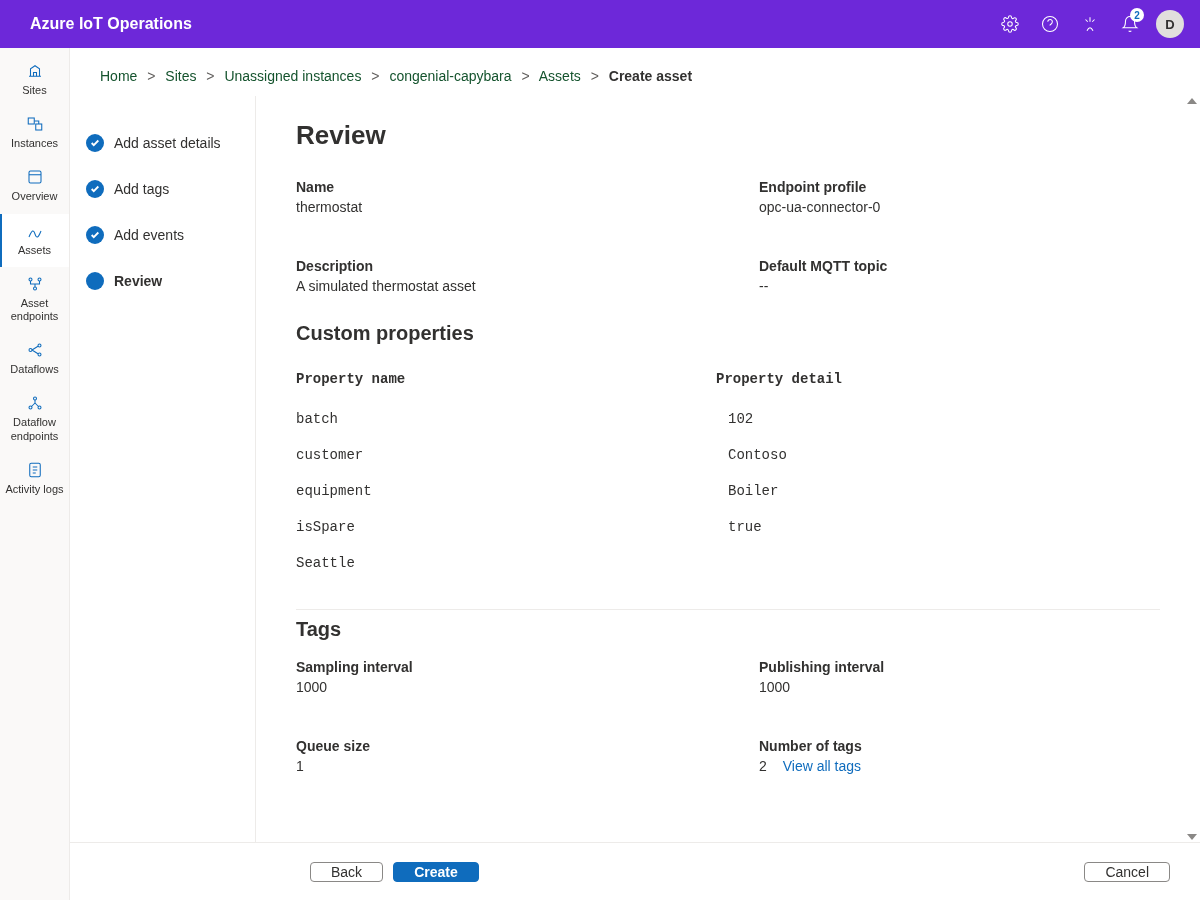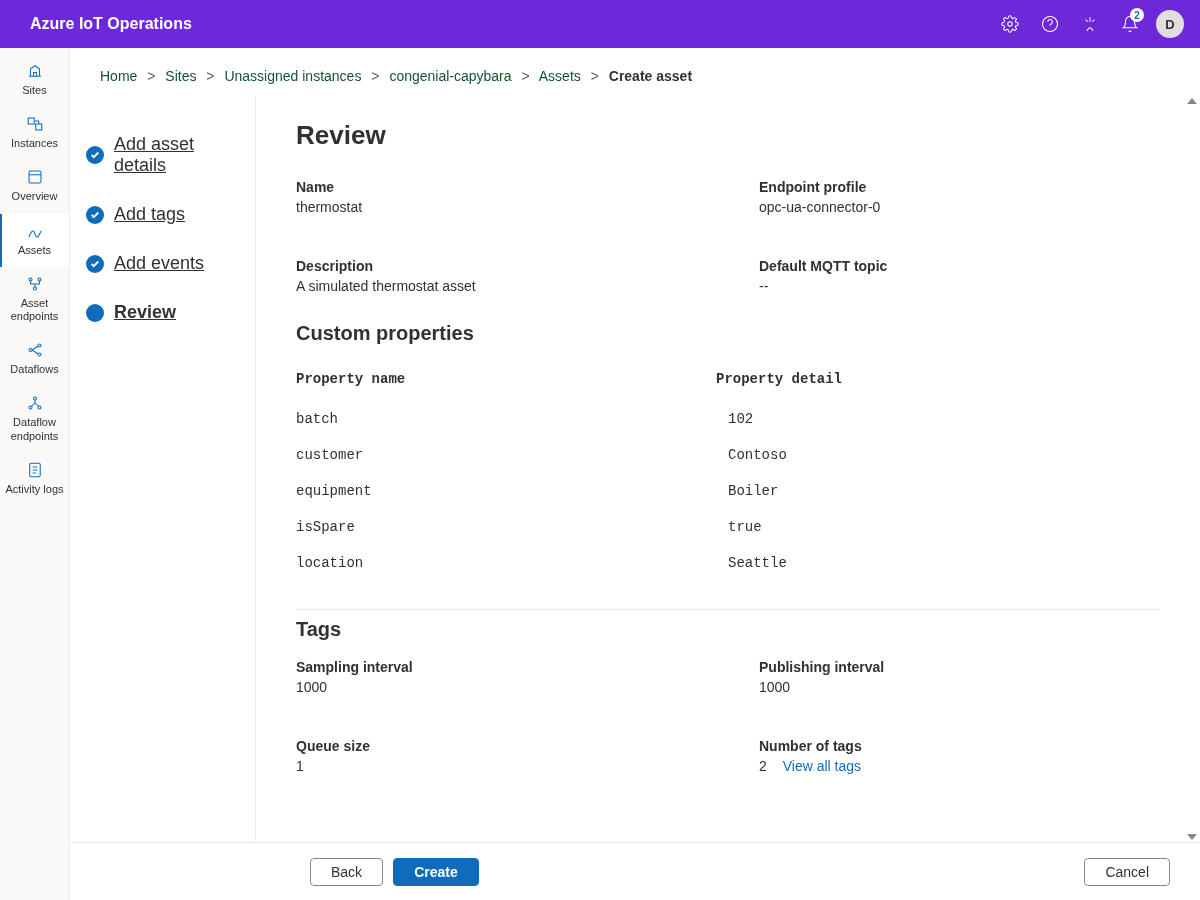--- a/index.html
+++ b/index.html
@@ -66,21 +66,21 @@
   .step {
     display: flex; align-items: center; padding: 14px 0; cursor: pointer;
   }
   .step-icon {
     width: 18px; height: 18px; border-radius: 50%; margin-right: 10px;
     display: flex; align-items: center; justify-content: center; flex-shrink: 0;
   }
   .step-icon.done { background: #0f6cbd; }
   .step-icon.done svg { width: 10px; height: 10px; stroke: #fff; fill: none; stroke-width: 2.2; }
   .step-icon.current { background: #0f6cbd; }
-  .step-label { font-size: 18px; text-decoration: underline; }
+  .step-label { font-size: 14px; }
   .step.current .step-label { font-weight: 600; }
 
   .scroll-region { flex: 1; overflow-y: auto; position: relative; }
   .form-col {
     padding: 24px 40px 24px 40px;
   }
   h1.page-title { font-size: 26px; font-weight: 600; margin-bottom: 28px; }
   h2.sect { font-size: 20px; font-weight: 600; margin-bottom: 18px; margin-top: 8px; }
   .two-col {
     display: grid; grid-template-columns: 420px 1fr; row-gap: 24px; column-gap: 20px;
@@ -95,21 +95,21 @@
   .prop-divider { border-bottom: 1px solid #edebe9; margin: 0 0 8px; }
   .link { color: #0f6cbd; cursor: pointer; margin-left: 12px; }
 
   
   .footer-bar {
     height: 58px; border-top: 1px solid #edebe9; display: flex; align-items: center;
     padding: 0 30px; flex-shrink: 0; background: #fff;
   }
   .footer-bar .spacer { flex: 1; }
   .btn {
-    height: 28px; padding: 0 20px; border-radius: 4px; font-size: 14px;
+    height: 20px; padding: 0 20px; border-radius: 4px; font-size: 14px;
     cursor: pointer; border: 1px solid #8a8886; background: #fff; color: #323130;
   }
   .btn + .btn { margin-left: 10px; }
   .btn.primary { background: #0f6cbd; border-color: #0f6cbd; color: #fff; font-weight: 600; }
   .footer-left { margin-left: 210px; display: flex; }
 
   
   .scroll-track { position: absolute; right: 0; top: 0; bottom: 0; width: 16px; pointer-events: none; }
   .scroll-arrow { width: 0; height: 0; border-left: 5px solid transparent; border-right: 5px solid transparent; position: absolute; left: 3px; }
   .scroll-arrow.up { border-bottom: 6px solid #8a8886; top: 2px; }
@@ -307,21 +307,20 @@
             </div>
             <div class="prop-row">
               <div>equipment</div>
               <div>Boiler</div>
             </div>
             <div class="prop-row">
               <div>isSpare</div>
               <div>true</div>
             </div>
             <div class="prop-row">
-              <div>location</div>
               <div>Seattle</div>
             </div>
           </div>
           <div class="prop-divider"></div>
 
           <h2 class="sect">Tags</h2>
           <div class="two-col">
             <div>
               <div class="field-label">Sampling interval</div>
               <div class="field-value">1000</div>

